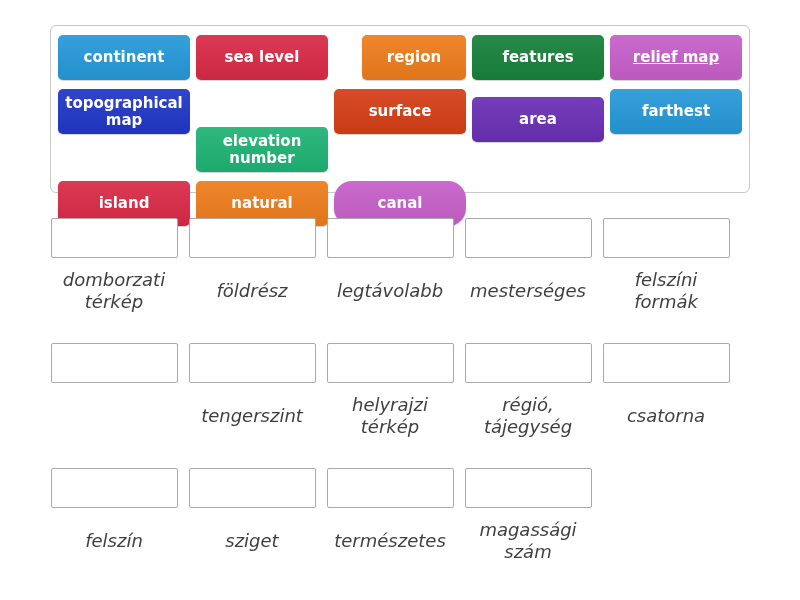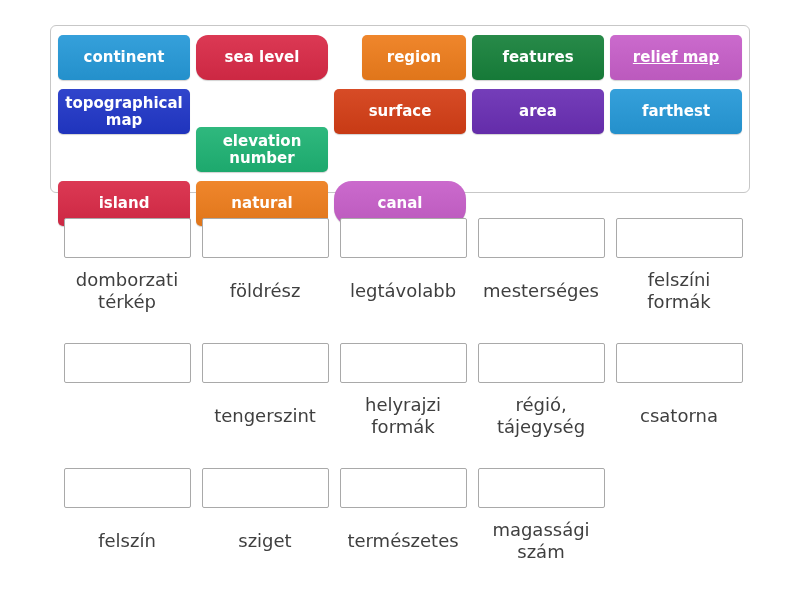--- a/index.html
+++ b/index.html
@@ -36,25 +36,26 @@
     text-align: center;
     padding: 16px 4px;
     background-image: linear-gradient(rgba(255,255,255,0.07), rgba(0,0,0,0.06));
     box-shadow: 0 1px 1px rgba(0,0,0,0.18);
     cursor: pointer;
     user-select: none;
   }
 
   
   .match-grid {
-    position: absolute; left: 58px; top: 218px;
+    position: absolute; left: 45px; top: 218px;
     width: 690px;
     display: grid;
     grid-template-columns: repeat(5, 138px);
     grid-auto-rows: 125px;
+    font-style: italic;
   }
   .match-cell { display: flex; flex-direction: column; align-items: center; }
   .drop-box {
     width: 127px; height: 40px;
     background: #ffffff;
     border: 1px solid #a9a9a9;
     border-radius: 2px;
     cursor: pointer;
   }
   .match-label-wrap {
@@ -70,28 +71,28 @@
   }
 </style>
 </head>
 <body>
 
 <div class="board">
 
   <div class="word-bank">
     <div class="tile-grid">
       <div class="tile" style="background-color: rgb(38, 153, 216);">continent</div>
-      <div class="tile" style="background-color: rgb(217, 42, 71); border-radius: 12px;">sea level</div>
+      <div class="tile" style="background-color: rgb(217, 42, 71);">sea level</div>
       <div class="tile" style="background-color: rgb(238, 125, 28); margin-left: 28px;">region</div>
       <div class="tile" style="background-color: rgb(23, 129, 59);">features</div>
       <div class="tile" style="background-color: rgb(199, 95, 201); text-decoration: underline;">relief map</div>
       <div class="tile" style="background-color: rgb(33, 55, 200);">topographical map</div>
       <div class="tile" style="background-color: rgb(31, 179, 116); margin-top: 38px;">elevation number</div>
       <div class="tile" style="background-color: rgb(212, 62, 22);">surface</div>
-      <div class="tile" style="background-color: rgb(106, 47, 180);">area</div>
+      <div class="tile" style="background-color: rgb(106, 47, 180); margin-top: 8px;">area</div>
       <div class="tile" style="background-color: rgb(38, 153, 216);">farthest</div>
       <div class="tile" style="background-color: rgb(217, 42, 71);">island</div>
       <div class="tile" style="background-color: rgb(238, 125, 28);">natural</div>
       <div class="tile" style="background-color: rgb(199, 95, 201); border-radius: 18px;">canal</div>
     </div>
   </div>
 
   <div class="match-grid">
 
     <div class="match-cell">
@@ -130,21 +131,21 @@
     </div>
     <div class="match-cell">
       <div class="drop-box"></div>
       <div class="match-label-wrap">
         <div class="match-label">tengerszint</div>
       </div>
     </div>
     <div class="match-cell">
       <div class="drop-box"></div>
       <div class="match-label-wrap">
-        <div class="match-label">helyrajzi formák</div>
+        <div class="match-label">helyrajzi térkép</div>
       </div>
     </div>
     <div class="match-cell">
       <div class="drop-box"></div>
       <div class="match-label-wrap">
         <div class="match-label">régió, tájegység</div>
       </div>
     </div>
     <div class="match-cell">
       <div class="drop-box"></div>

